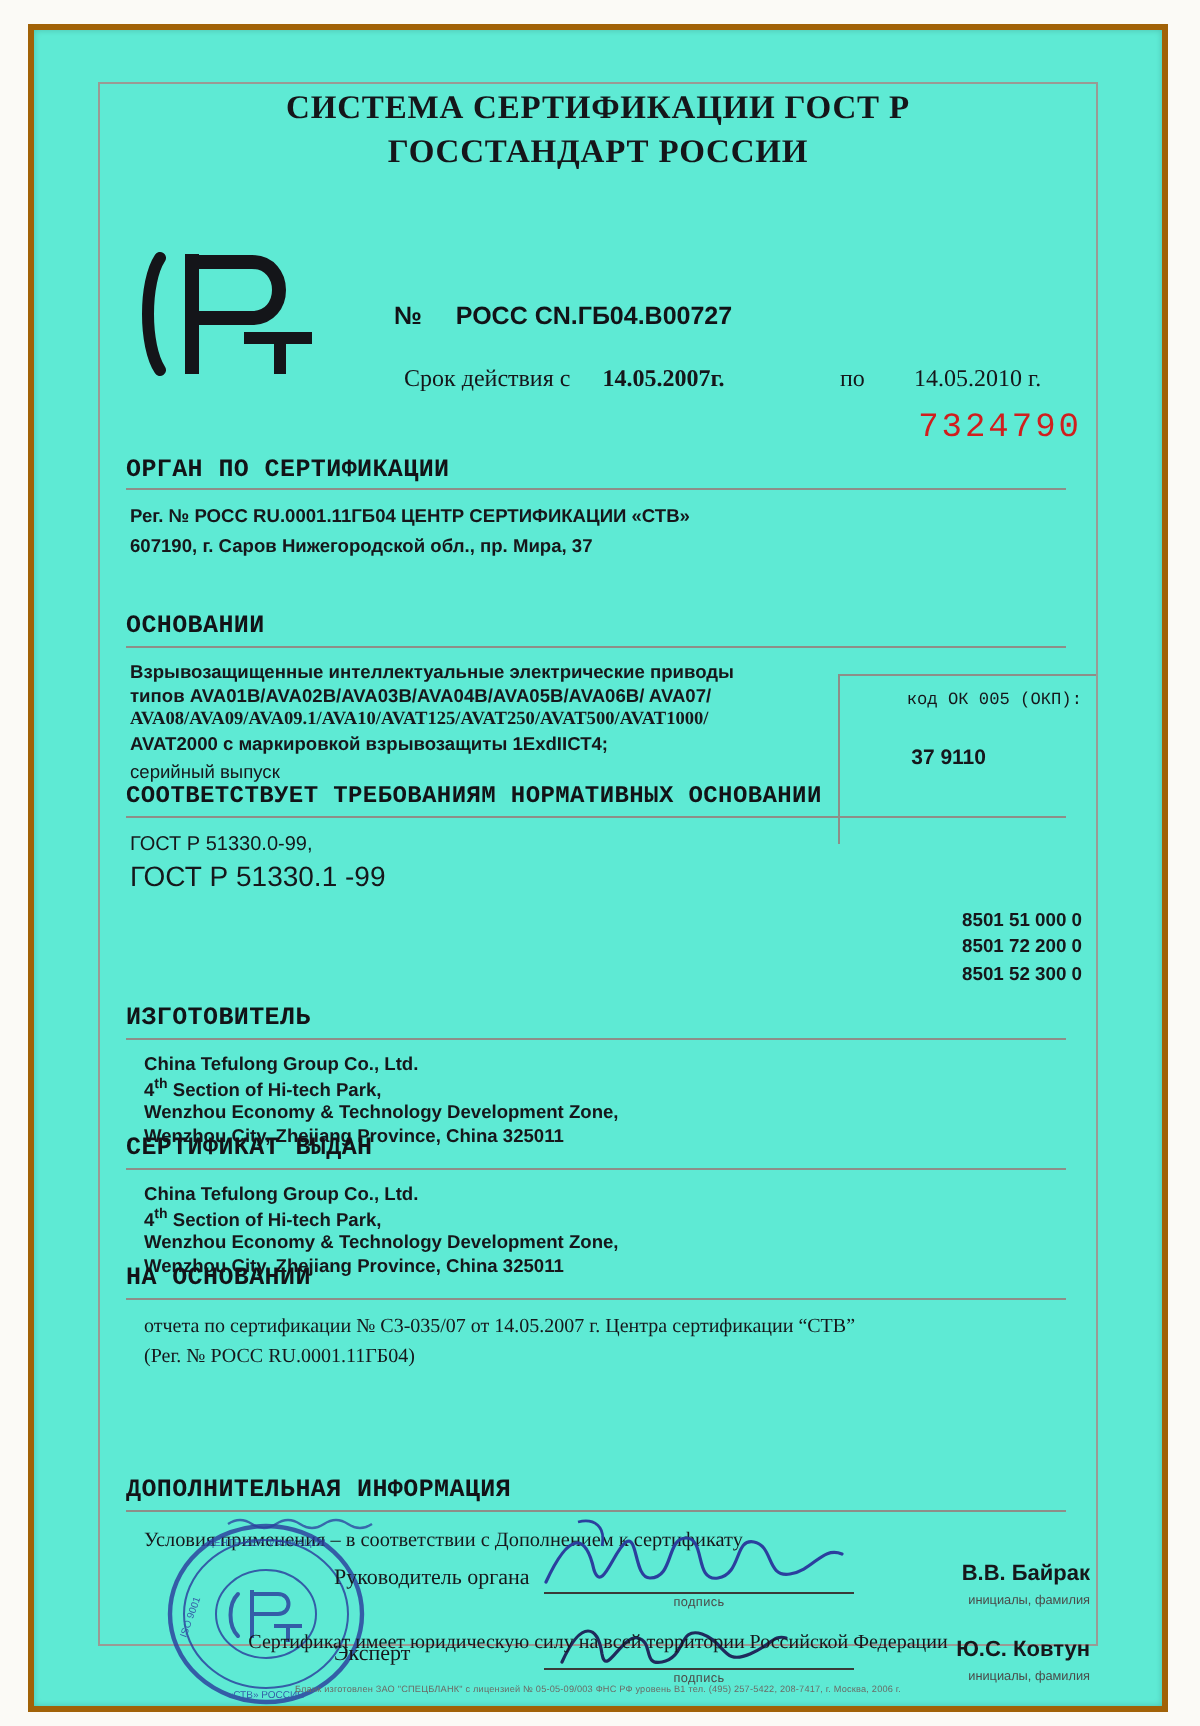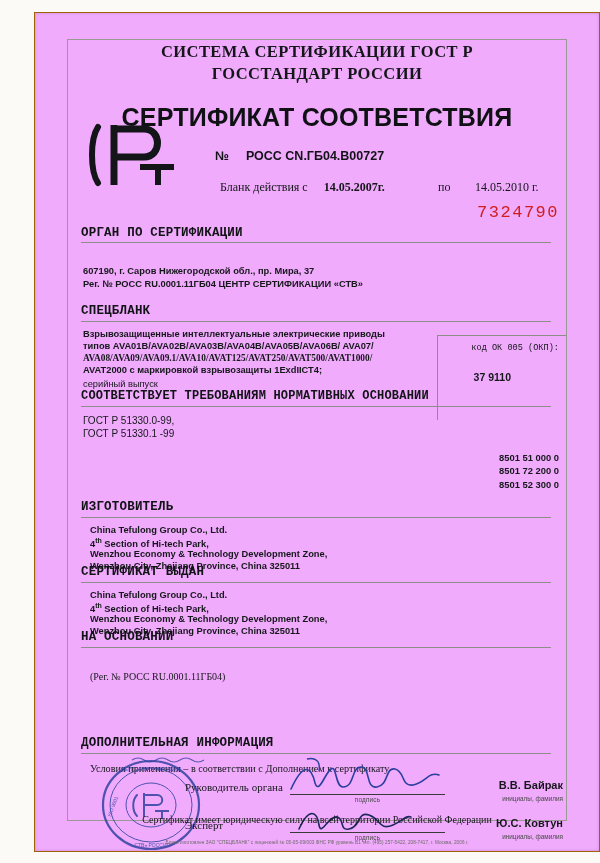--- a/index.html
+++ b/index.html
@@ -4,24 +4,24 @@
 <style>
   html,body{margin:0;padding:0;background:#b9b9b4;}
   body{font-family:"Liberation Sans", sans-serif;}
   .page{
     position:relative;
     width:600px;height:863px;
     background:#fbfaf6;
     overflow:hidden;
   }
   .sheet{
-    position:absolute;left:34px;top:12px;
+    position:absolute;left:14px;top:12px;
     width:564px;height:838px;
-    background:#f0abfc;
-    border:1px solid #a16207;
+    background:#5eead4;
+    border:3px solid #a16207;
     box-shadow:0 0 3px rgba(0,0,0,.18) inset;
   }
   .inner-frame{
     position:absolute;left:32px;top:26px;right:32px;bottom:30px;
     border:1px solid #9a9a94;
   }
   .title-main{
     position:absolute;left:0;right:0;top:28px;
     text-align:center;
     font-family:"Liberation Serif", serif;
@@ -165,70 +165,69 @@
 <div class="page">
   <div class="sheet">
 
     <div class="inner-frame"></div>
 
     <div class="title-main">
       <div>СИСТЕМА СЕРТИФИКАЦИИ ГОСТ Р</div>
       <div>ГОССТАНДАРТ РОССИИ</div>
     </div>
 
-    <div class="cert-title">СЕРТИФИКАТ СООТВЕТСТВИЯ</div>
 
     <div class="gost-logo">
       <svg viewBox="0 0 96 68" width="96" height="68">
         <path d="M10 6 C 2 18, 2 50, 10 62" stroke="#141519" stroke-width="6" fill="none" stroke-linecap="round"></path>
         <path d="M26 4 L26 64" stroke="#141519" stroke-width="7" fill="none"></path>
         <path d="M26 8 L56 8 C 74 8, 74 36, 56 36 L26 36" stroke="#141519" stroke-width="7" fill="none"></path>
         <path d="M52 46 L86 46" stroke="#141519" stroke-width="6" fill="none"></path>
         <path d="M70 46 L70 64" stroke="#141519" stroke-width="6" fill="none"></path>
       </svg>
     </div>
 
     <div class="num-line">
       <span class="lbl">№</span>
       <span style="display:inline-block;width:10px"></span>
       <span>РОСС CN.ГБ04.В00727</span>
     </div>
 
     <div class="validity">
-      <span>Бланк действия с</span>
+      <span>Срок действия с</span>
       <span style="display:inline-block;width:10px"></span>
       <span class="b">14.05.2007г.</span>
       <span class="to">по</span>
       <span class="to-date">14.05.2010 г.</span>
     </div>
 
     <div class="blank-number">7324790</div>
 
     <div class="section-head" style="left:46px;top:213px;">ОРГАН ПО СЕРТИФИКАЦИИ</div>
     <div class="rule" style="left:46px;top:229px;width:470px;"></div>
-    <div class="body-text bold" style="left:48px;top:237px;margin-top:28px;">Рег. № РОСС RU.0001.11ГБ04 ЦЕНТР СЕРТИФИКАЦИИ «СТВ»</div>
+    <div class="body-text bold" style="left:48px;top:237px;">Рег. № РОСС RU.0001.11ГБ04 ЦЕНТР СЕРТИФИКАЦИИ «СТВ»</div>
     <div class="body-text bold" style="left:48px;top:252px;">607190, г. Саров Нижегородской обл., пр. Мира, 37</div>
 
-    <div class="section-head" style="left:46px;top:291px;">СПЕЦБЛАНК</div>
+    <div class="section-head" style="left:46px;top:291px;">ОСНОВАНИИ</div>
     <div class="rule" style="left:46px;top:308px;width:470px;"></div>
 
     <div class="okp-box"></div>
     <div class="okp-label">код ОК 005 (ОКП):</div>
     <div class="okp-code">37 9110</div>
 
     <div class="body-text bold" style="left:48px;top:315px;">Взрывозащищенные интеллектуальные электрические приводы</div>
     <div class="body-text bold" style="left:48px;top:327px;">типов AVA01B/AVA02B/AVA03B/AVA04B/AVA05B/AVA06B/ AVA07/</div>
     <div class="body-text bold" style="left:48px;top:339px;font-family:Liberation Serif, serif;">AVA08/AVA09/AVA09.1/AVA10/AVAT125/AVAT250/AVAT500/AVAT1000/</div>
     <div class="body-text bold" style="left:48px;top:351px;">AVAT2000 с маркировкой взрывозащиты 1ExdIIСТ4;</div>
     <div class="body-text" style="left:48px;top:365px;">серийный выпуск</div>
 
     <div class="section-head" style="left:46px;top:376px;font-size:12px;">СООТВЕТСТВУЕТ ТРЕБОВАНИЯМ НОРМАТИВНЫХ ОСНОВАНИИ</div>
     <div class="rule" style="left:46px;top:393px;width:470px;"></div>
     <div class="body-text" style="left:48px;top:401px;font-size:10px;">ГОСТ Р 51330.0-99,</div>
-    <div class="body-text" style="left:48px;top:414px;font-size:10px;">ГОСТ Р 51330.1 -99</div>
+    <div class="body-text" style="left:48px;top:414px;font-size:14px;">ГОСТ Р 51330.1 -99</div>
 
     <div class="codes">
       <div>8501 51 000 0</div>
       <div>8501 72 200 0</div>
       <div>8501 52 300 0</div>
     </div>
 
     <div class="section-head" style="left:46px;top:487px;">ИЗГОТОВИТЕЛЬ</div>
     <div class="rule" style="left:46px;top:504px;width:470px;"></div>
     <div class="body-text bold" style="left:55px;top:511px;">China Tefulong Group Co., Ltd.</div>
@@ -242,20 +241,21 @@
     <div class="rule" style="left:46px;top:569px;width:470px;"></div>
     <div class="body-text bold" style="left:55px;top:576px;">China Tefulong Group Co., Ltd.</div>
     <div class="body-text bold" style="left:55px;top:588px;">
       <span>4</span><span class="sup">th</span><span> Section of Hi-tech Park,</span>
     </div>
     <div class="body-text bold" style="left:55px;top:600px;">Wenzhou Economy &amp; Technology Development Zone,</div>
     <div class="body-text bold" style="left:55px;top:612px;">Wenzhou City, Zhejiang Province, China 325011</div>
 
     <div class="section-head" style="left:46px;top:617px;">НА ОСНОВАНИИ</div>
     <div class="rule" style="left:46px;top:634px;width:470px;"></div>
+    <div class="body-text body-serif" style="left:55px;top:642px;">отчета по сертификации № С3-035/07 от 14.05.2007 г. Центра сертификации “СТВ”</div>
     <div class="body-text body-serif" style="left:55px;top:657px;">(Рег. № РОСС RU.0001.11ГБ04)</div>
 
     <div class="section-head" style="left:46px;top:723px;">ДОПОЛНИТЕЛЬНАЯ ИНФОРМАЦИЯ</div>
     <div class="rule" style="left:46px;top:740px;width:470px;"></div>
     <div class="body-text body-serif" style="left:55px;top:749px;font-size:10.2px;">Условия применения – в соответствии с Дополнением к сертификату</div>
 
     <svg class="underline-wave" viewBox="0 0 86 8">
       <path d="M1 5 q6 -4 12 0 t12 0 t12 0 t12 0 t12 0 t12 0" stroke="#2b3f9e" stroke-width="1.2" fill="none"></path>
     </svg>
 

